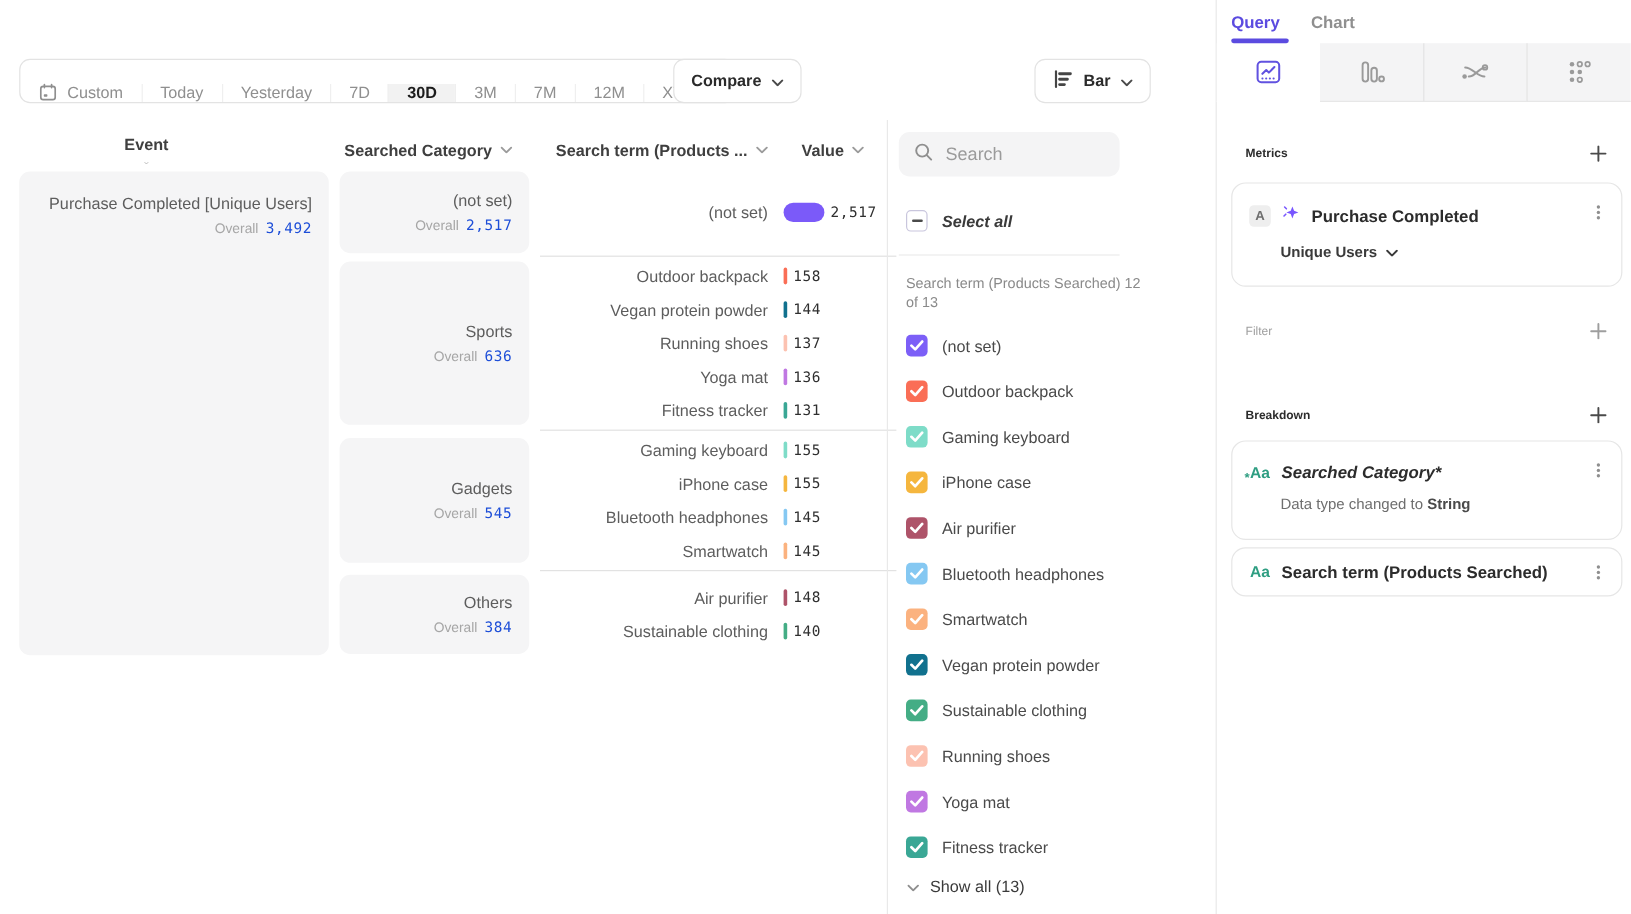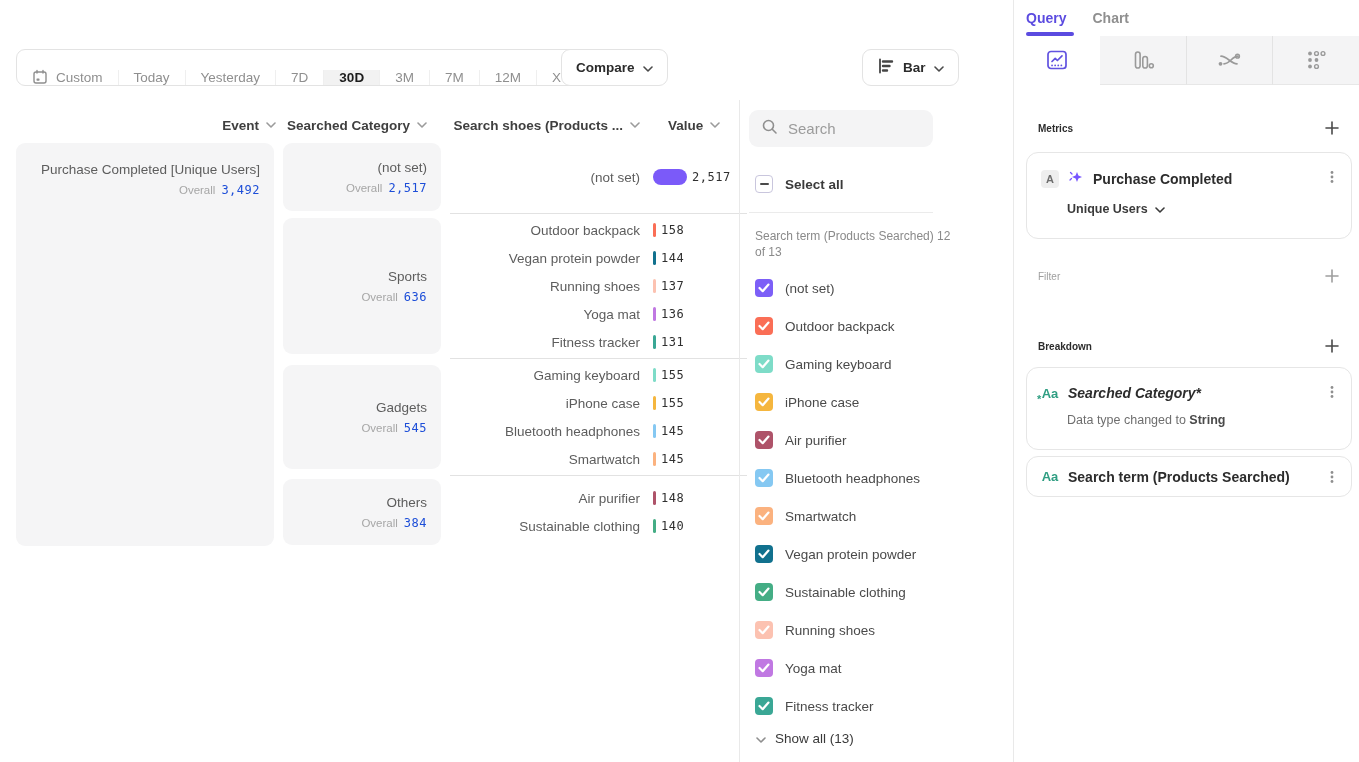--- a/index.html
+++ b/index.html
@@ -22,21 +22,21 @@
     border:1px solid #e3e3e3; border-radius:9px; background:#fff; padding:0 14px;
     font-size:13.5px; font-weight:700; color:#2b2b2b; cursor:pointer; }
   #compare-btn { left:561px; }
   #chart-type-btn { left:862px; }
 
   
   .chart-area { position:absolute; left:0; top:100px; width:753px; height:662px; }
   .col-head { position:absolute; top:13px; height:24px; display:flex; align-items:center; gap:7px;
     font-size:13.5px; font-weight:700; color:#3f3f3f; }
   .col-head.right { justify-content:flex-end; }
-  #head-event { left:32px; width:258px; padding-right:14px; }
+  #head-event { left:0; width:258px; padding-right:14px;flex-direction:column; }
   #head-cat   { left:283px; width:158px; padding-right:14px; }
   #head-term  { left:450px; width:190px; }
   #head-value { left:653px; width:94px; padding-left:15px; }
 
   .chart-body { position:absolute; left:16px; top:43px; width:731px; display:flex; }
   .event-cell { width:258px; margin-right:9px; background:#f5f5f6; border-radius:9px;
     padding:18px 14px 0 10px; text-align:right; }
   .cell-name { font-size:13.5px; color:#5d5d5d; line-height:18px; }
   .cell-overall { margin-top:4px; font-size:11.5px; color:#a6a6a6; }
   .cell-overall .num { font-size:12px; color:#1d4ed8; margin-left:6px; }
@@ -62,21 +62,21 @@
     border-left:1px solid #e9e9e9; }
   .search-box { margin:10px 0 0 9px; width:184px; height:37px; background:#f4f4f5; border-radius:9px;
     display:flex; align-items:center; padding:0 12px; gap:10px; }
   .search-box input { border:none; outline:none; background:transparent; width:130px;
     font-family:"Liberation Sans",sans-serif; font-size:15px; color:#3c3c3c; }
   .search-box input::placeholder { color:#9b9b9b; }
   .select-all { margin:28px 0 0 15px; display:flex; align-items:center; gap:12px; cursor:pointer; }
   .cbox { width:18px; height:18px; border-radius:4px; flex:none; display:flex; align-items:center; justify-content:center; }
   .cbox.indeterminate { background:#fff; border:1px solid #c9c6dd; }
   .cbox .dash { width:9px; height:2px; background:#4a4a4a; border-radius:1px; }
-  .select-all-label { font-size:13.5px; font-weight:700; color:#3a3a3a; }
+  .select-all-label { font-size:13.5px; font-weight:700; color:#3a3a3a;font-style:italic; }
   .fdivider { margin:19px 0 0 9px; width:184px; height:1px; background:#ebebeb; }
   .flist-label { margin:15px 0 0 15px; width:196px; font-size:12px; line-height:16px; color:#8a8a8a; }
   .flist { margin-top:9px; }
   .fitem { height:38px; display:flex; align-items:center; gap:12px; padding-left:15px; cursor:pointer; }
   .fitem-label { font-size:13.5px; color:#4a4a4a; }
   .cbox.pattern { background-image:radial-gradient(rgba(255,255,255,0.45) 1px, transparent 1.2px);
     background-size:4px 4px; }
   .show-all { margin:6px 0 0 16px; display:flex; align-items:center; gap:9px; cursor:pointer;
     font-size:13.5px; font-weight:500; color:#3a3a3a; }
 
@@ -189,21 +189,21 @@
         <path d="M1 1l4 4 4-4" fill="none" stroke="#9b9b9b" stroke-width="1.6" stroke-linecap="round" stroke-linejoin="round"></path>
       </svg>
     </div>
   <div class="col-head right" id="head-cat">
       <span>Searched Category</span>
       <svg width="10" height="6" viewBox="0 0 10 6">
         <path d="M1 1l4 4 4-4" fill="none" stroke="#9b9b9b" stroke-width="1.6" stroke-linecap="round" stroke-linejoin="round"></path>
       </svg>
     </div>
   <div class="col-head right" id="head-term">
-      <span>Search shoes (Products ...</span>
+      <span>Search term (Products ...</span>
       <svg width="10" height="6" viewBox="0 0 10 6">
         <path d="M1 1l4 4 4-4" fill="none" stroke="#9b9b9b" stroke-width="1.6" stroke-linecap="round" stroke-linejoin="round"></path>
       </svg>
     </div>
   <div class="col-head" id="head-value">
       <span>Value</span>
       <svg width="10" height="6" viewBox="0 0 10 6">
         <path d="M1 1l4 4 4-4" fill="none" stroke="#9b9b9b" stroke-width="1.6" stroke-linecap="round" stroke-linejoin="round"></path>
       </svg>
     </div>

